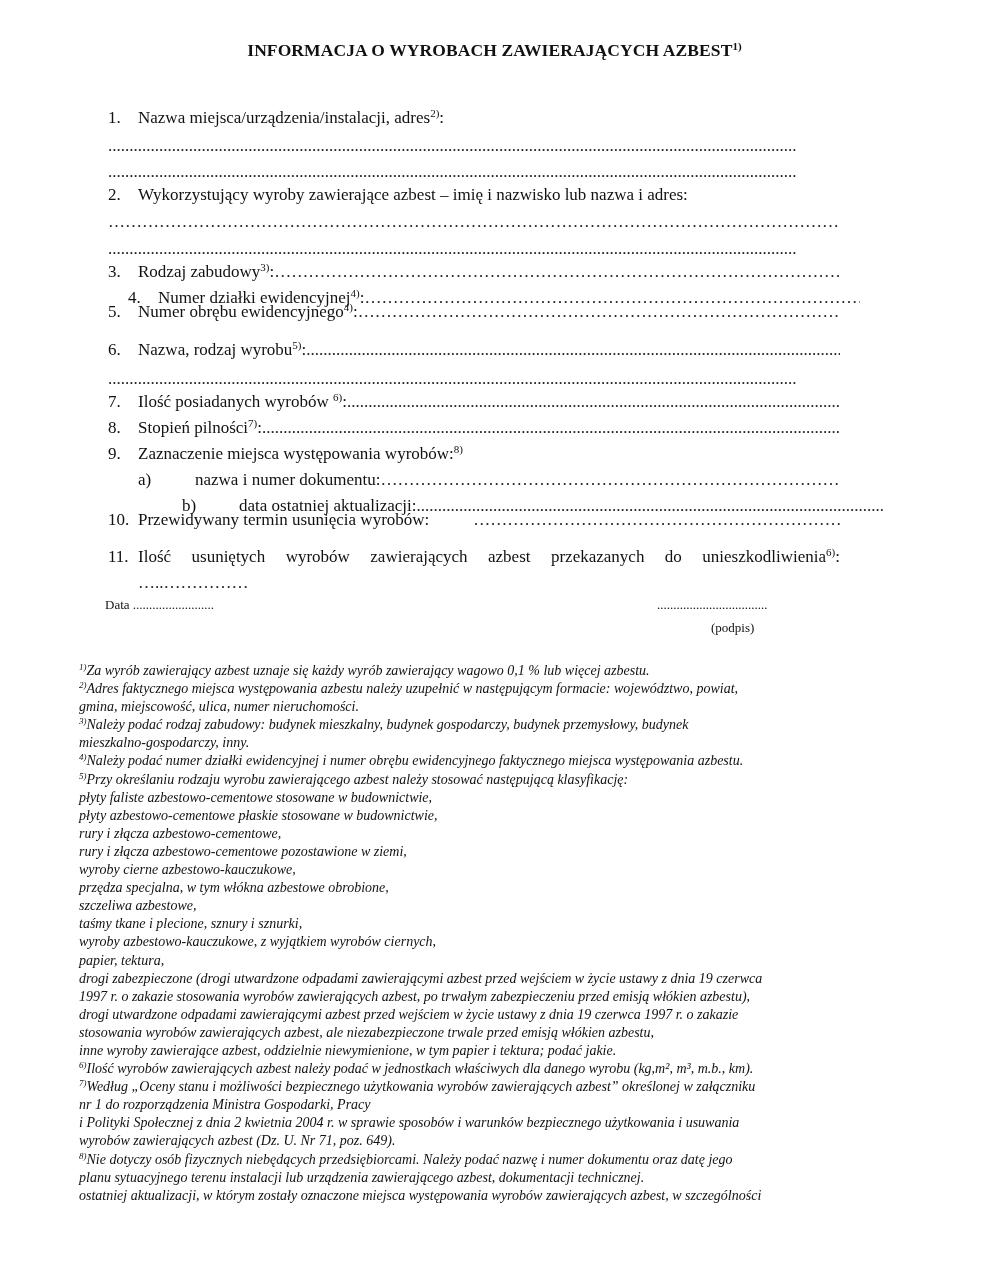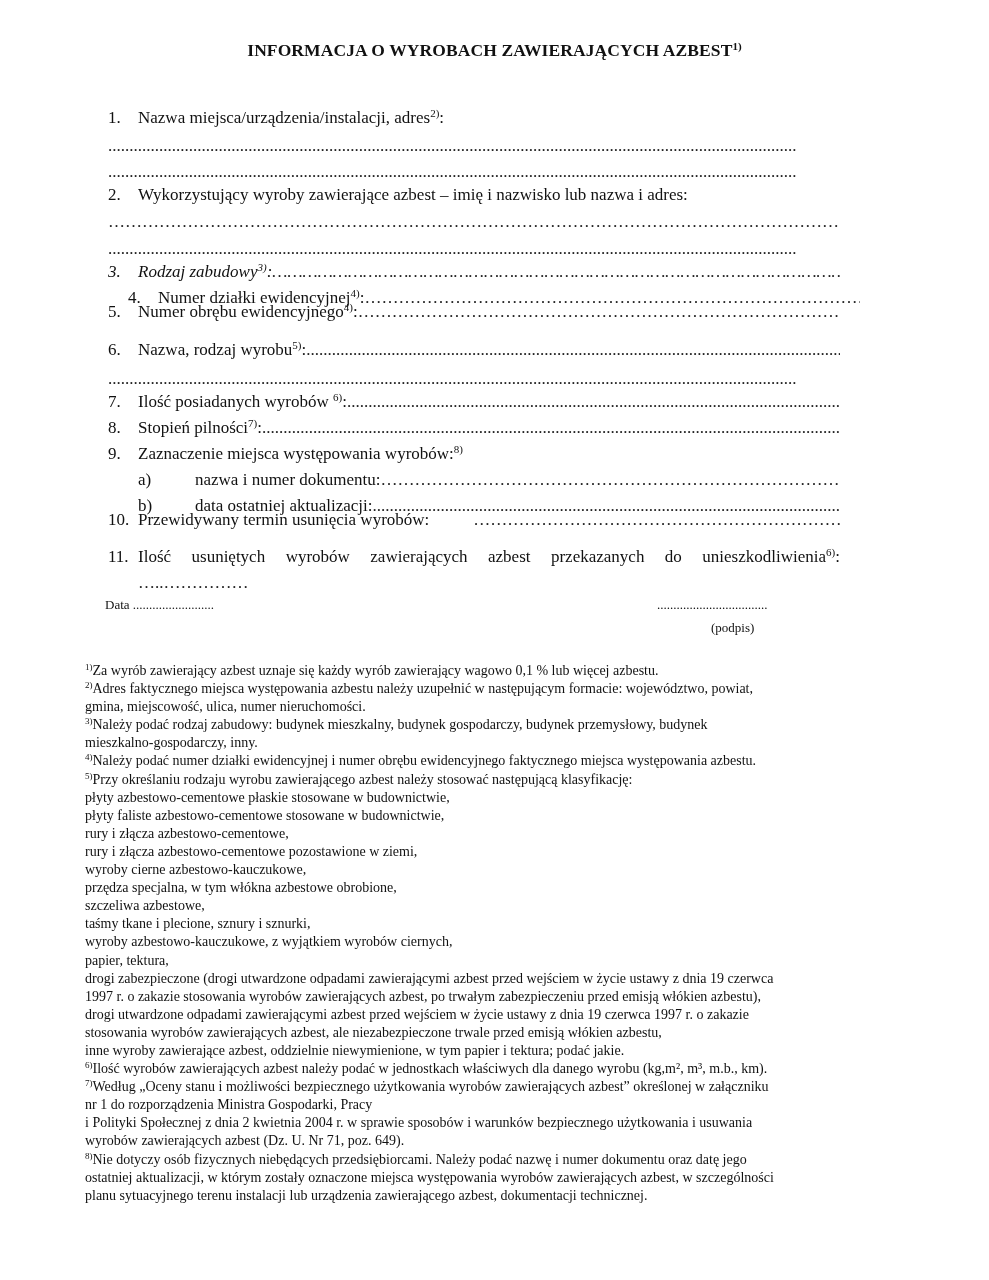--- a/index.html
+++ b/index.html
@@ -18,21 +18,21 @@
   .row .sub-letter { display: inline-block; width: 57px; }
   .row.indent1 { left: 30px; width: 702px; }
   .row sup { font-size: 11px; vertical-align: 6px; line-height: 0; }
   .dots { color: #222; letter-spacing: 0px; }
   .fill-row { display: flex; width: 100%; }
   .fill-row .lbl { flex: 0 0 auto; }
   .fill-row .dots { flex: 1 1 auto; overflow: hidden; white-space: nowrap; }
   .justify11 { display: flex; justify-content: space-between; width: 702px; }
   .sig { position: absolute; font-size: 13px; white-space: nowrap; }
   .fn {
-    position: absolute; left: 85px; width: 800px; font-size: 14px; line-height: 18.1px;
+    position: absolute; left: 79px; width: 800px; font-size: 14px; line-height: 18.1px; font-style: italic;
   }
   .fn p { margin: 0; white-space: nowrap; }
   .fn sup { font-size: 9px; vertical-align: 5px; line-height: 0; }
 </style>
 </head>
 <body>
 
 <div class="title">
   <span>INFORMACJA O WYROBACH ZAWIERAJĄCYCH AZBEST</span><sup>1)</sup>
 </div>
@@ -44,21 +44,21 @@
   </div>
   <div class="row dots" style="top:135px;">..................................................................................................................................................................</div>
   <div class="row dots" style="top:161px;">..................................................................................................................................................................</div>
 
   <div class="row" style="top:184px;">
     <span class="num">2.</span><span>Wykorzystujący wyroby zawierające azbest – imię i nazwisko lub nazwa i adres:</span>
   </div>
   <div class="row dots" style="top:211px;">……………………………………………………………………………………………………………………</div>
   <div class="row dots" style="top:238px;">..................................................................................................................................................................</div>
 
-  <div class="row fill-row" style="top:261px;font-style:italic;">
+  <div class="row fill-row" style="top:261px;">
     <span class="lbl"><span class="num">3.</span><span>Rodzaj zabudowy</span><sup>3)</sup><span>: </span></span>
     <span class="dots">……………………………………………………………………………………………………………………</span>
   </div>
 
   <div class="row fill-row" style="top:287px;margin-left:20px;">
     <span class="lbl"><span class="num">4.</span><span>Numer działki ewidencyjnej</span><sup>4)</sup><span>: </span></span>
     <span class="dots">……………………………………………………………………………………………………………………</span>
   </div>
 
   <div class="row fill-row" style="top:301px;align-items:flex-end;">
@@ -82,21 +82,21 @@
     <span class="dots">..................................................................................................................................................................</span>
   </div>
 
   <div class="row" style="top:443px;">
     <span class="num">9.</span><span>Zaznaczenie miejsca występowania wyrobów:</span><sup>8)</sup>
   </div>
   <div class="row indent1 fill-row" style="top:469px;">
     <span class="lbl"><span class="sub-letter">a)</span><span>nazwa i numer dokumentu: </span></span>
     <span class="dots">……………………………………………………………………………………………………………………</span>
   </div>
-  <div class="row indent1 fill-row" style="top:495px;">
+  <div class="row indent1 fill-row" style="top:495px;margin-left:44px;">
     <span class="lbl"><span class="sub-letter">b)</span><span>data ostatniej aktualizacji: </span></span>
     <span class="dots">..................................................................................................................................................................</span>
   </div>
 
   <div class="row fill-row" style="top:509px;gap:44px;">
     <span class="lbl"><span class="num">10.</span><span>Przewidywany termin usunięcia wyrobów: </span></span>
     <span class="dots">……………………………………………………………………………………………………………………</span>
   </div>
 
   <div class="row" style="top:546px;">
@@ -123,36 +123,36 @@
 <div class="sig" style="left:711px; top:620px;">(podpis)</div>
 
 <div class="fn" style="top:662px;">
   <p><sup>1)</sup><span>Za wyrób zawierający azbest uznaje się każdy wyrób zawierający wagowo 0,1 % lub więcej azbestu.</span></p>
   <p><sup>2)</sup><span>Adres faktycznego miejsca występowania azbestu należy uzupełnić w następującym formacie: województwo, powiat,</span></p>
   <p>gmina, miejscowość, ulica, numer nieruchomości.</p>
   <p><sup>3)</sup><span>Należy podać rodzaj zabudowy: budynek mieszkalny, budynek gospodarczy, budynek przemysłowy, budynek</span></p>
   <p>mieszkalno-gospodarczy, inny.</p>
   <p><sup>4)</sup><span>Należy podać numer działki ewidencyjnej i numer obrębu ewidencyjnego faktycznego miejsca występowania azbestu.</span></p>
   <p><sup>5)</sup><span>Przy określaniu rodzaju wyrobu zawierającego azbest należy stosować następującą klasyfikację:</span></p>
+  <p>płyty faliste azbestowo-cementowe stosowane w budownictwie,</p>
   <p>płyty azbestowo-cementowe płaskie stosowane w budownictwie,</p>
-  <p>płyty faliste azbestowo-cementowe stosowane w budownictwie,</p>
   <p>rury i złącza azbestowo-cementowe,</p>
   <p>rury i złącza azbestowo-cementowe pozostawione w ziemi,</p>
   <p>wyroby cierne azbestowo-kauczukowe,</p>
   <p>przędza specjalna, w tym włókna azbestowe obrobione,</p>
   <p>szczeliwa azbestowe,</p>
   <p>taśmy tkane i plecione, sznury i sznurki,</p>
   <p>wyroby azbestowo-kauczukowe, z wyjątkiem wyrobów ciernych,</p>
   <p>papier, tektura,</p>
   <p>drogi zabezpieczone (drogi utwardzone odpadami zawierającymi azbest przed wejściem w życie ustawy z dnia 19 czerwca</p>
   <p>1997 r. o zakazie stosowania wyrobów zawierających azbest, po trwałym zabezpieczeniu przed emisją włókien azbestu),</p>
   <p>drogi utwardzone odpadami zawierającymi azbest przed wejściem w życie ustawy z dnia 19 czerwca 1997 r. o zakazie</p>
   <p>stosowania wyrobów zawierających azbest, ale niezabezpieczone trwale przed emisją włókien azbestu,</p>
   <p>inne wyroby zawierające azbest, oddzielnie niewymienione, w tym papier i tektura; podać jakie.</p>
   <p><sup>6)</sup><span>Ilość wyrobów zawierających azbest należy podać w jednostkach właściwych dla danego wyrobu (kg,m², m³, m.b., km).</span></p>
   <p><sup>7)</sup><span>Według „Oceny stanu i możliwości bezpiecznego użytkowania wyrobów zawierających azbest” określonej w załączniku</span></p>
   <p>nr 1 do rozporządzenia Ministra Gospodarki, Pracy</p>
   <p>i Polityki Społecznej z dnia 2 kwietnia 2004 r. w sprawie sposobów i warunków bezpiecznego użytkowania i usuwania</p>
   <p>wyrobów zawierających azbest (Dz. U. Nr 71, poz. 649).</p>
   <p><sup>8)</sup><span>Nie dotyczy osób fizycznych niebędących przedsiębiorcami. Należy podać nazwę i numer dokumentu oraz datę jego</span></p>
+  <p>planu sytuacyjnego terenu instalacji lub urządzenia zawierającego azbest, dokumentacji technicznej.</p>
   <p>ostatniej aktualizacji, w którym zostały oznaczone miejsca występowania wyrobów zawierających azbest, w szczególności</p>
-  <p>planu sytuacyjnego terenu instalacji lub urządzenia zawierającego azbest, dokumentacji technicznej.</p>
 </div>
 
 </body></html>

